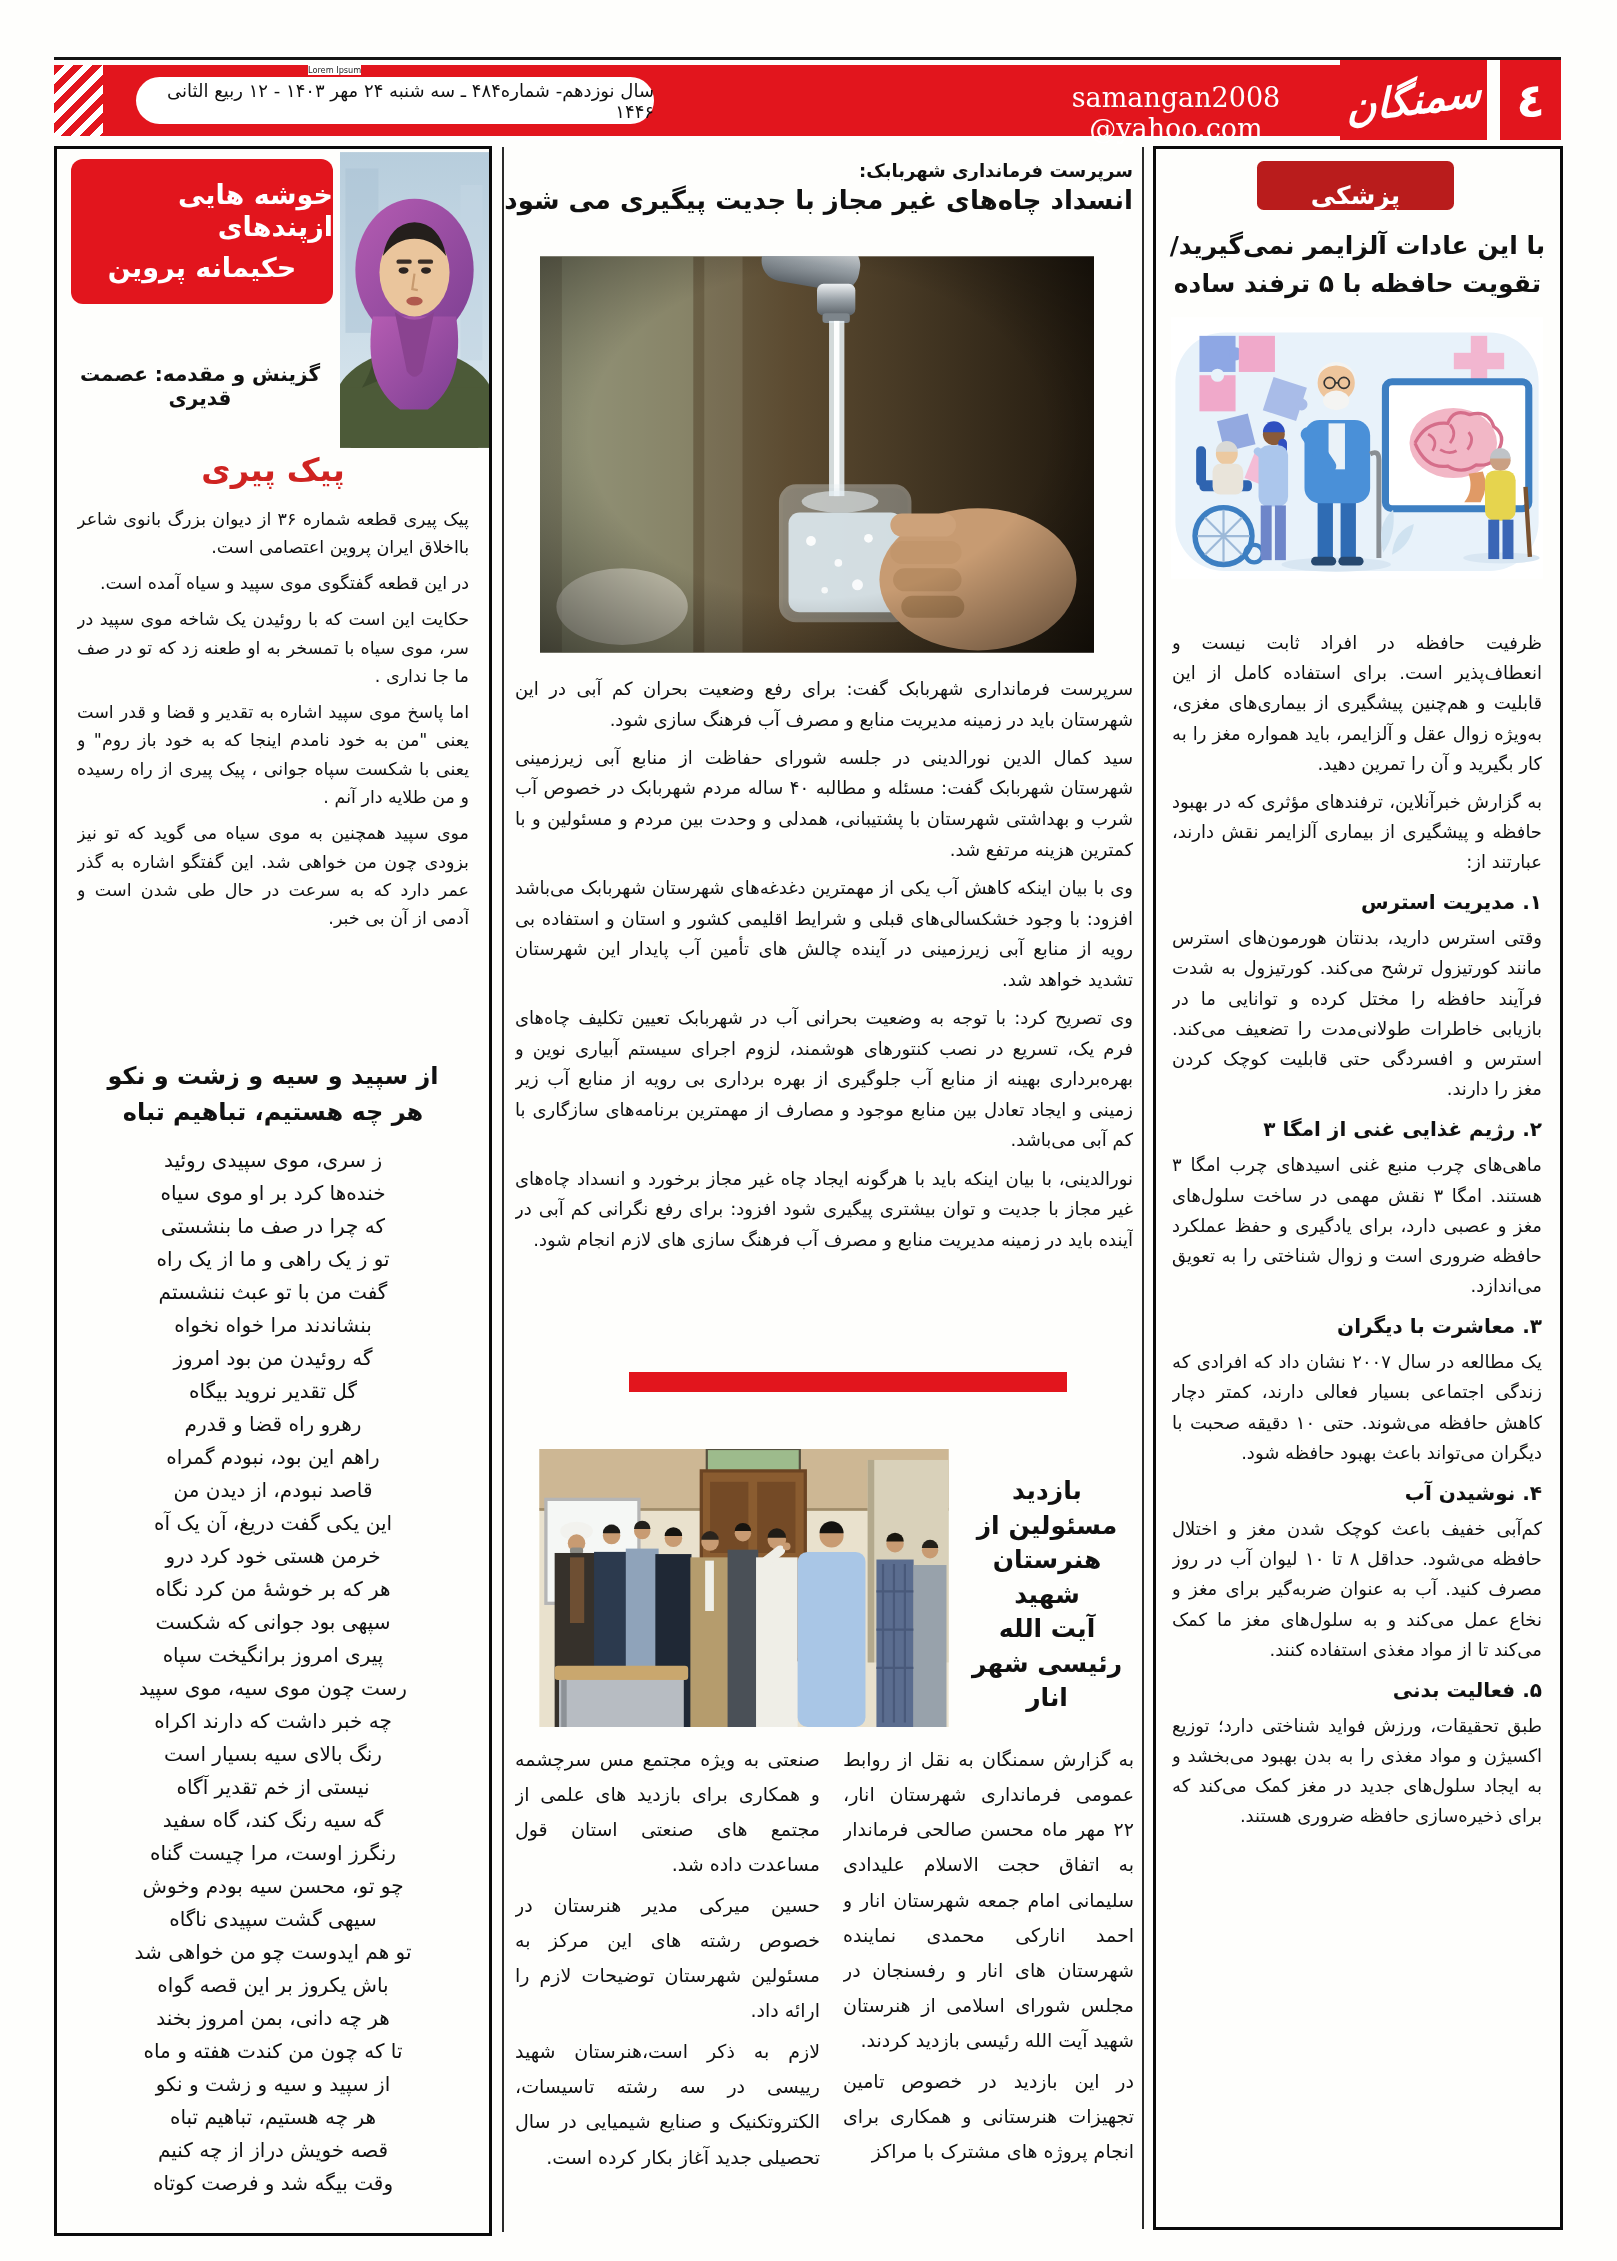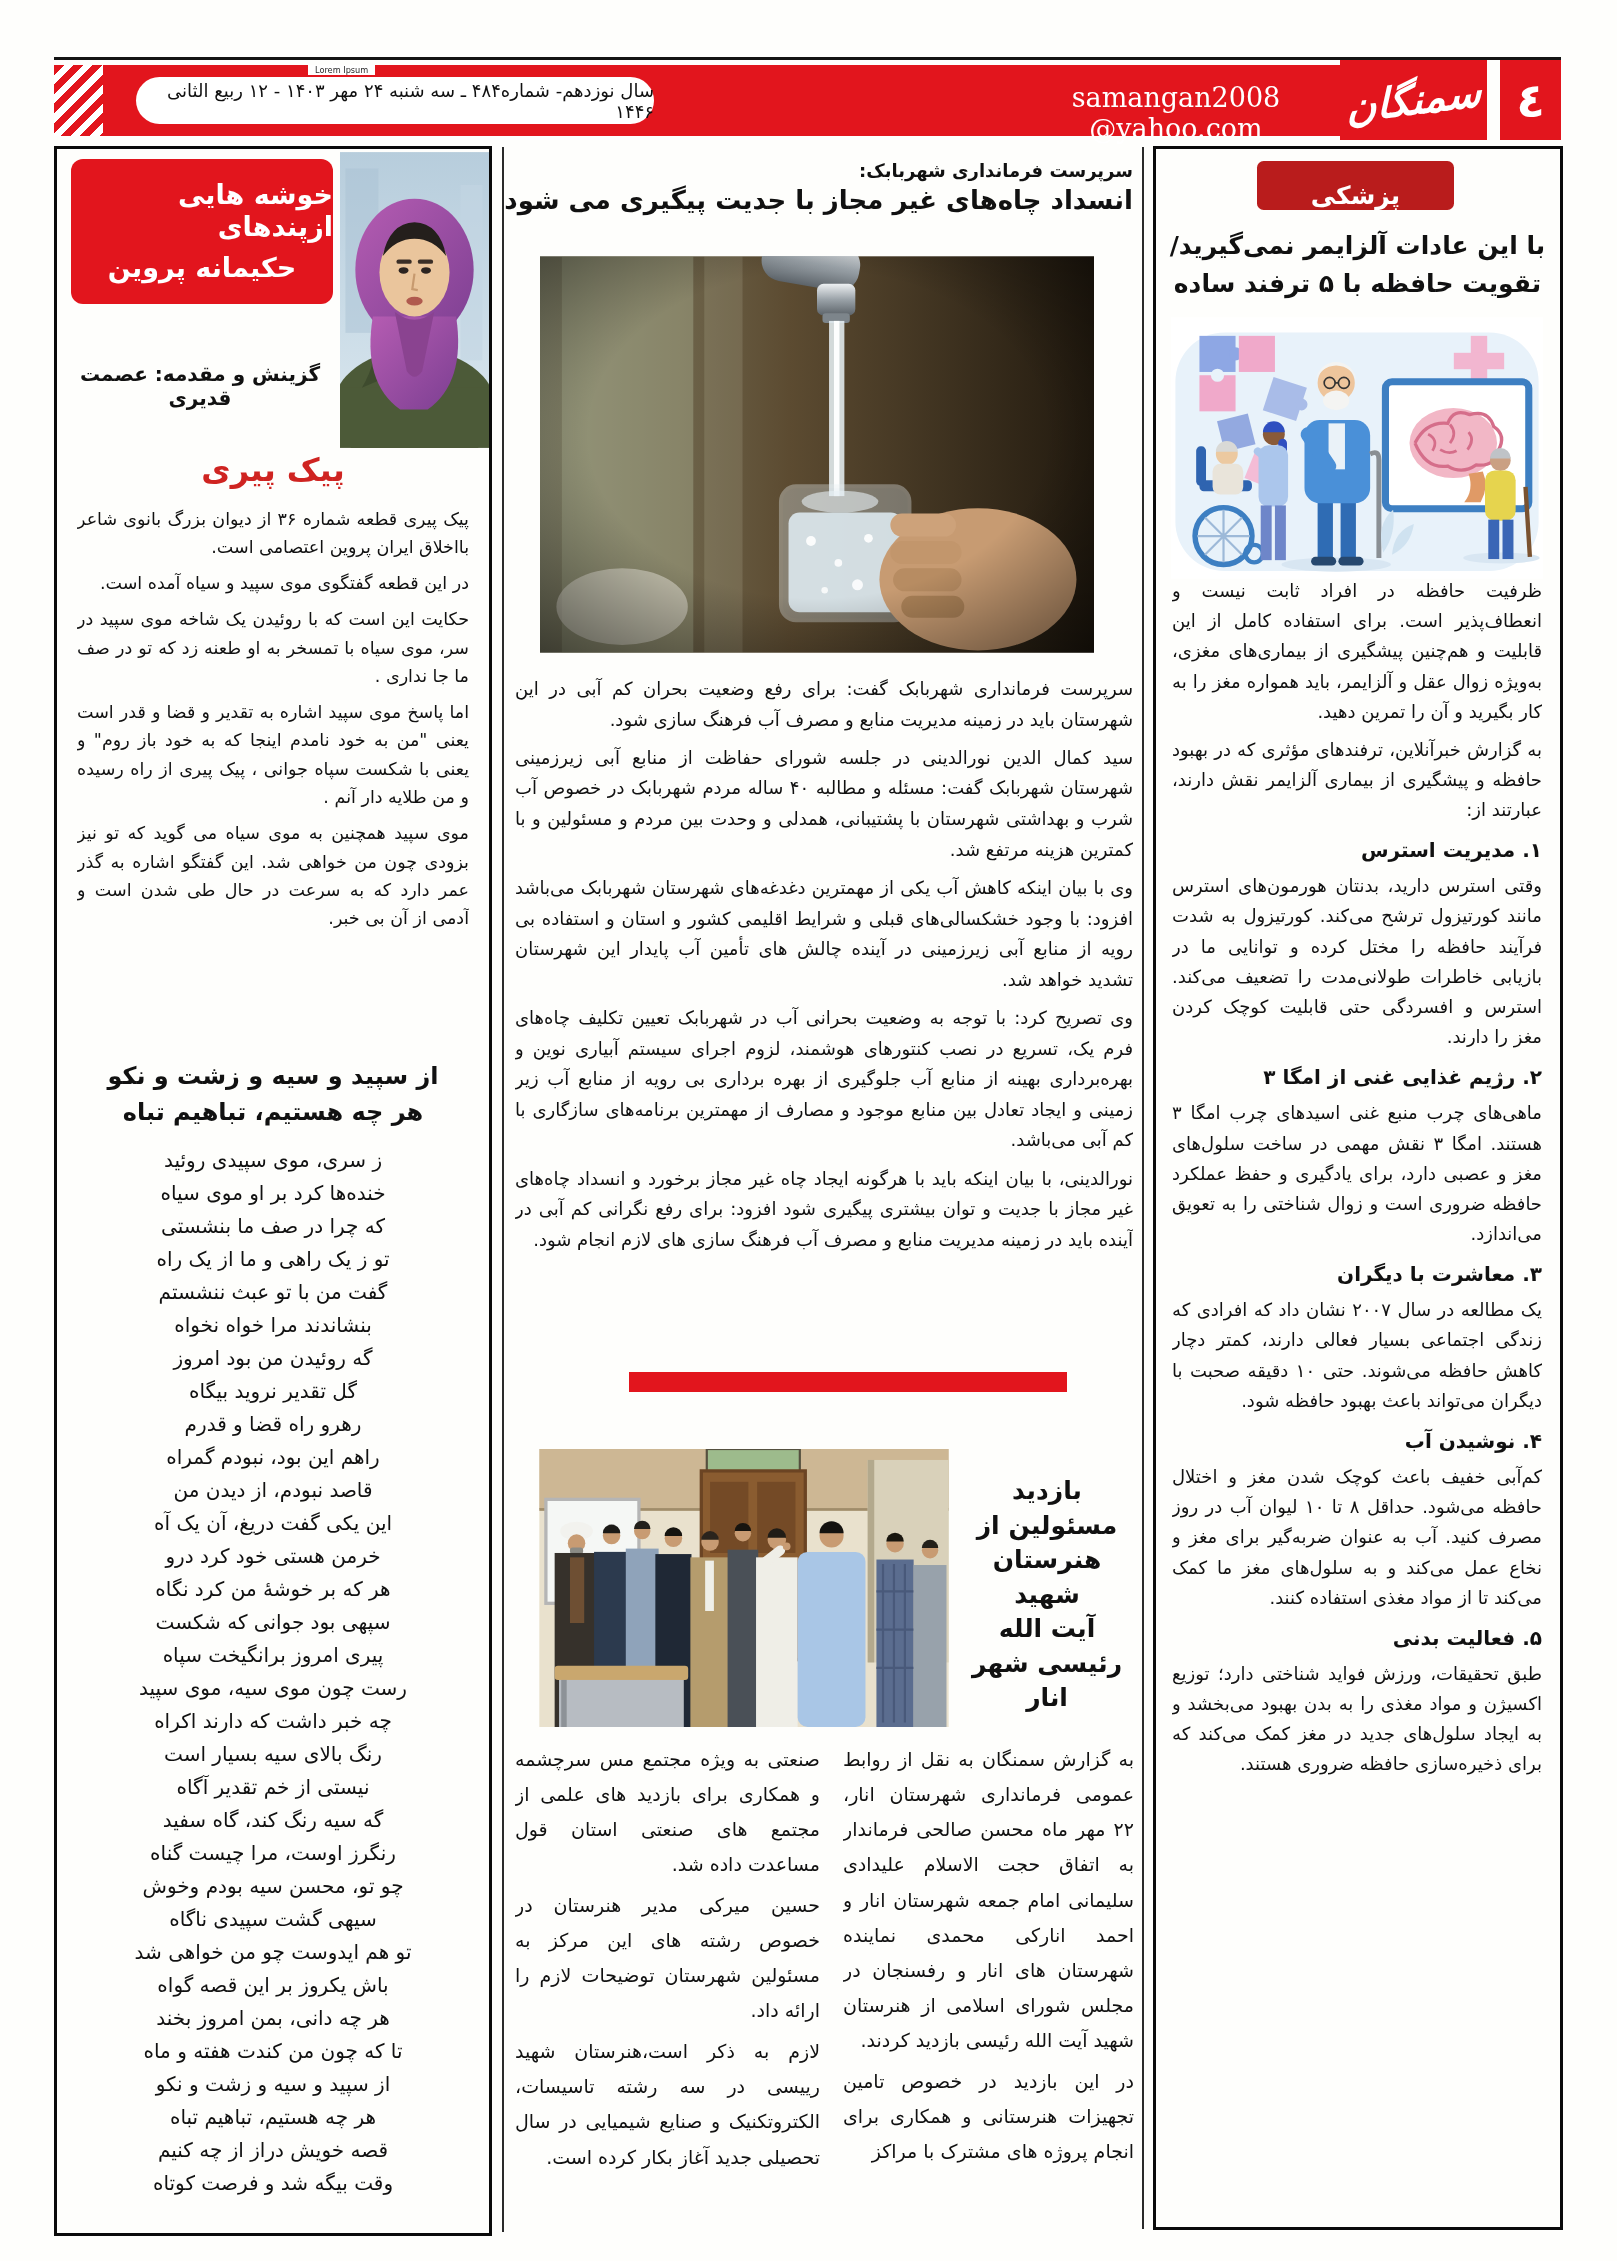--- a/index.html
+++ b/index.html
@@ -7,21 +7,21 @@
         font-family:"DejaVu Sans",sans-serif;direction:rtl;overflow:hidden;color:#111;}
   .abs{position:absolute;}
   
   .top-rule{left:55px;top:57px;width:1507px;height:3.3px;background:#141414;}
   .hatch{left:55px;top:65px;width:49px;height:71px;
          background:repeating-linear-gradient(135deg,#e2151d 0 7.1px,#ffffff 7.1px 13.7px);}
   .header-bar{left:104px;top:65px;width:1334px;height:71px;background:#e2151d;}
   .date-pill{left:137px;top:77px;width:518px;height:47px;background:#ffffff;border-radius:24px;
              display:flex;align-items:center;justify-content:center;
              font-weight:normal;font-size:18px;color:#101010;}
-  .lorem-artifact{left:309px;top:65px;font-size:8.2px;color:#2a2a2a;direction:ltr;background:#fff;padding:0 7px;}
+  .lorem-artifact{left:309px;top:65px;font-size:8.2px;color:#2a2a2a;direction:ltr;background:#fff;padding:0 0;}
   .email{left:991px;top:82px;width:372px;height:38px;color:#ffffff;direction:ltr;
          font-family:"DejaVu Serif",serif;font-size:27px;text-align:center;}
   .logo-block{left:1341px;top:60px;width:147px;height:80px;background:#e2151d;
               display:flex;align-items:center;justify-content:center;overflow:hidden;}
   .logo-text{color:#fff;font-size:41px;font-weight:bold;font-style:italic;
              transform:rotate(-7deg) skewX(-6deg);line-height:1;}
   .num-box{left:1501px;top:60px;width:61px;height:80px;background:#e2151d;
            display:flex;align-items:center;justify-content:center;
            color:#fff;font-size:47px;font-weight:bold;}
   
@@ -52,21 +52,21 @@
   .title2{left:961px;top:1474px;width:174px;text-align:center;font-weight:bold;font-size:25px;line-height:1.38;}
   .subcol{top:1742px;height:496px;font-size:19px;line-height:1.85;overflow:hidden;}
   .subcol p{margin:0 0 5.5px;}
   .subcol-right{left:844px;width:291px;}
   .subcol-left{left:516px;width:305px;}
   
   .badge{left:1258px;top:161px;width:197px;height:49px;background:#b91c1c;border-radius:6.6px;
          display:flex;align-items:flex-end;justify-content:center;color:#fff;font-weight:bold;font-size:25px;}
   .med-title{left:1160px;top:227px;width:397px;text-align:center;font-weight:bold;font-size:25px;line-height:1.5;}
   .illo{left:1172px;top:317px;width:372px;height:262px;overflow:hidden;}
-  .med-body{left:1173px;top:576px;width:370px;height:1621px;font-size:18px;line-height:1.68;overflow:hidden;}
+  .med-body{left:1173px;top:628px;width:370px;height:1621px;font-size:18px;line-height:1.68;overflow:hidden;}
   .med-body h4{margin:8.8px 0 3.3px;font-size:20px;}
 </style>
 </head>
 <body>
 
 <div class="page">
 
   <div class="abs top-rule"></div>
   <div class="abs hatch"></div>
   <div class="abs header-bar"></div>

